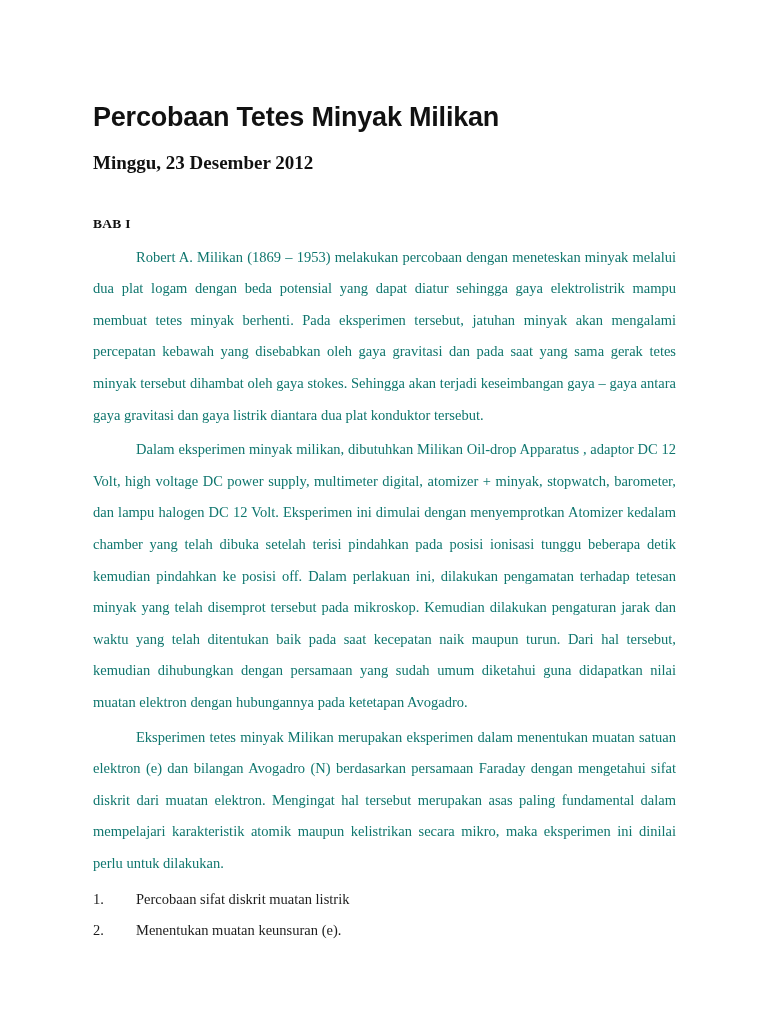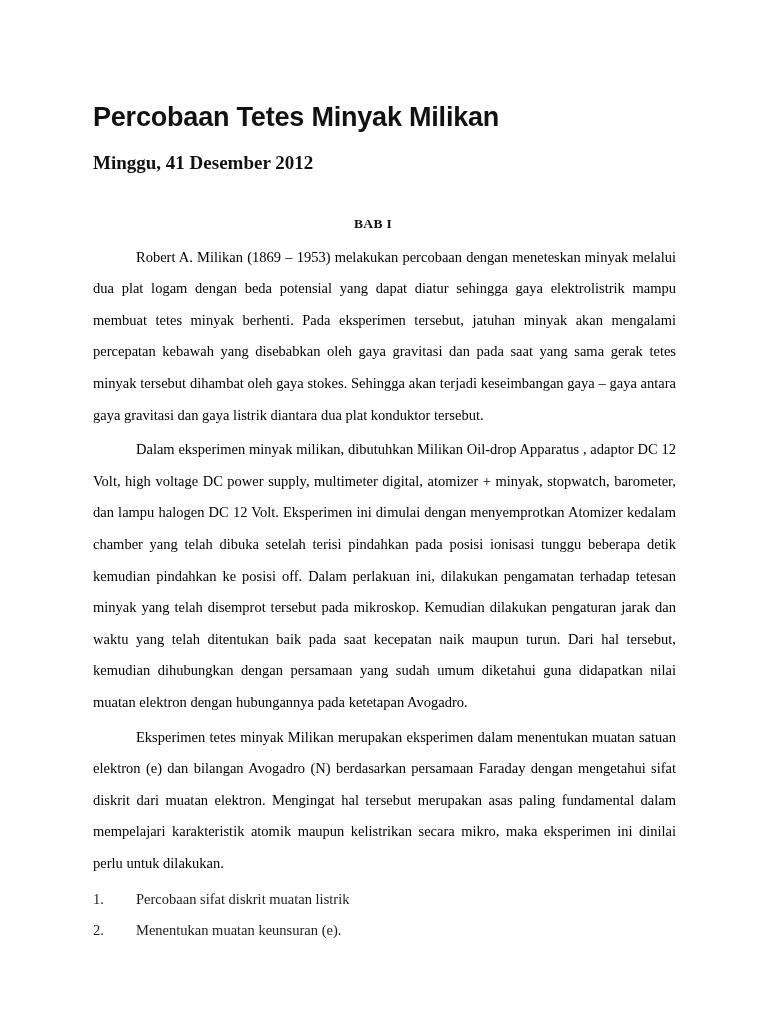--- a/index.html
+++ b/index.html
@@ -51,21 +51,20 @@
     font-size: 19px;
     font-weight: bold;
     line-height: 1.2;
     margin: 0;
     padding-top: 19px;
     color: #111111;
   }
 
   
   .center-head {
-    text-align: center;
     font-size: 13.5px;
     font-weight: bold;
     line-height: 1.0;
     margin: 0;
     letter-spacing: 0.3px;
     color: #111111;
     width: 560px;
   }
   .center-head.first { padding-top: 42px; }
   .center-head.second { padding-top: 13px; }
@@ -89,21 +88,21 @@
   .section-head.sec-13 .num { min-width: 41px; }
 
   
   .para {
     font-size: 14.5px;
     line-height: 31.6px;
     text-align: justify;
     text-justify: inter-word;
     margin: 0;
     text-indent: 43px;
-    color: #000000;
+    color: #0f766e;
     hyphens: none;
   }
   .para.p1 { padding-top: 11px; }
   .para.p2 { padding-top: 3px; }
   .para.p3 { padding-top: 3px; }
 
   
   .num-list {
     margin: 0;
     padding: 0;
@@ -124,21 +123,21 @@
   .num-list { padding-top: 4px; }
 </style>
 </head>
 <body>
 
 <div class="page">
   <div class="content">
 
     <h1 class="doc-title">Percobaan Tetes Minyak Milikan</h1>
 
-    <h2 class="doc-date">Minggu, 41 Desember 2012</h2>
+    <h2 class="doc-date">Minggu, 23 Desember 2012</h2>
 
     <p class="center-head first">BAB I</p>
 
 
 
     <p class="para p1">Robert A. Milikan (1869 – 1953) melakukan percobaan dengan meneteskan minyak melalui dua plat logam dengan beda potensial yang dapat diatur sehingga gaya elektrolistrik mampu membuat tetes minyak berhenti. Pada eksperimen tersebut, jatuhan minyak akan mengalami percepatan kebawah yang disebabkan oleh gaya gravitasi dan pada saat yang sama gerak tetes minyak tersebut dihambat oleh gaya stokes. Sehingga akan terjadi keseimbangan gaya – gaya antara gaya gravitasi dan gaya listrik diantara dua plat konduktor tersebut.</p>
 
     <p class="para p2">Dalam eksperimen minyak milikan, dibutuhkan Milikan Oil-drop Apparatus , adaptor DC 12 Volt, high voltage DC power supply, multimeter digital, atomizer + minyak, stopwatch, barometer, dan lampu halogen DC 12 Volt. Eksperimen ini dimulai dengan menyemprotkan Atomizer kedalam chamber yang telah dibuka setelah terisi pindahkan pada posisi ionisasi tunggu beberapa detik  kemudian pindahkan ke posisi off. Dalam perlakuan ini, dilakukan pengamatan terhadap tetesan minyak yang telah disemprot tersebut pada mikroskop. Kemudian dilakukan pengaturan jarak dan waktu yang telah ditentukan baik pada saat kecepatan naik maupun turun. Dari hal tersebut, kemudian dihubungkan dengan persamaan yang sudah umum diketahui guna didapatkan nilai muatan elektron dengan hubungannya pada ketetapan Avogadro.</p>
 
     <p class="para p3">Eksperimen tetes minyak Milikan merupakan eksperimen dalam menentukan muatan satuan elektron (e) dan bilangan Avogadro (N) berdasarkan persamaan Faraday dengan mengetahui sifat diskrit dari muatan elektron. Mengingat hal tersebut merupakan asas paling fundamental dalam mempelajari karakteristik atomik maupun kelistrikan secara mikro, maka eksperimen ini dinilai perlu untuk dilakukan.</p>

